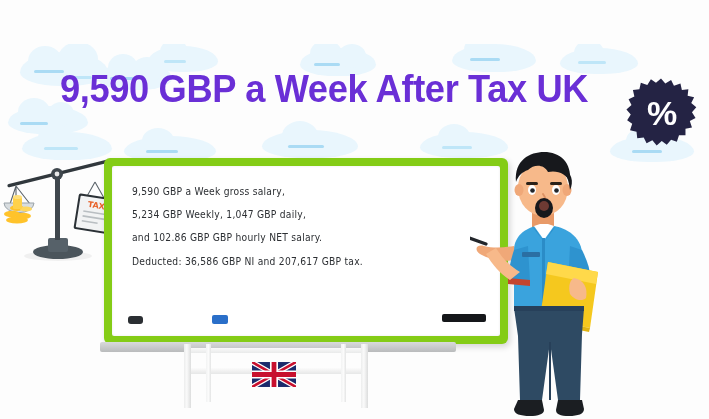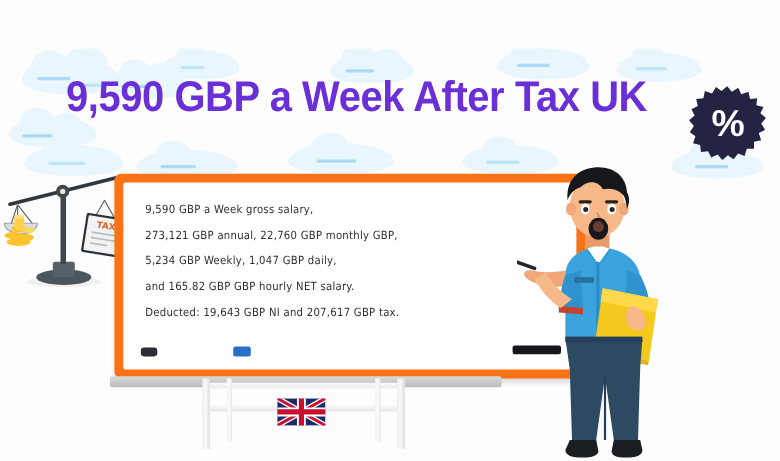--- a/index.html
+++ b/index.html
@@ -42,23 +42,22 @@
     display:flex;align-items:center;justify-content:center;
     color:#fff;font-size:34px;font-weight:bold;font-family:"Liberation Sans",sans-serif;
     letter-spacing:-2px;}
 
   
   #scales{position:absolute;left:0px;top:108px;width:108px;height:112px;}
 
   
   #board{
     position:absolute;left:104px;top:114px;width:404px;height:186px;
-    background:#f97316;border-radius:6px;
+    background:#84cc16;border-radius:6px;
     box-shadow:2px 3px 6px rgba(0,0,0,.16);
-    padding-left:24px;
   }
   #board .inner{
     position:absolute;left:8px;top:8px;right:8px;bottom:8px;
     background:#ffffff;border-radius:2px;
     box-shadow:inset 0 0 3px rgba(0,0,0,.08);
   }
   #board .tray{
     position:absolute;left:-4px;bottom:-8px;width:356px;height:10px;
     background:linear-gradient(#d9dadb,#b9bbbc);border-radius:2px;
   }
@@ -220,24 +219,23 @@
         <rect x="83" y="65" width="24" height="1.6" fill="#b9bec2"></rect>
         <rect x="83" y="70" width="16" height="1.6" fill="#b9bec2"></rect>
       </g>
     </svg>
   </div>
 
   <div id="board">
     <div class="inner">
       <div id="board-text">
         <div class="ln">9,590 GBP a Week gross salary,</div>
-        <div class="ln">273,121 GBP annual, 22,760 GBP monthly GBP,</div>
         <div class="ln">5,234 GBP Weekly, 1,047 GBP daily,</div>
-        <div class="ln">and 165.82 GBP GBP hourly NET salary.</div>
-        <div class="ln">Deducted: 19,643 GBP NI and 207,617 GBP tax.</div>
+        <div class="ln">and 102.86 GBP GBP hourly NET salary.</div>
+        <div class="ln">Deducted: 36,586 GBP NI and 207,617 GBP tax.</div>
       </div>
       <div class="eraser"></div>
       <div class="marker-blue"></div>
       <div class="marker-dark"></div>
     </div>
     <div class="tray"></div>
   </div>
 
   <div id="stand">
     <div class="bar2"></div>

